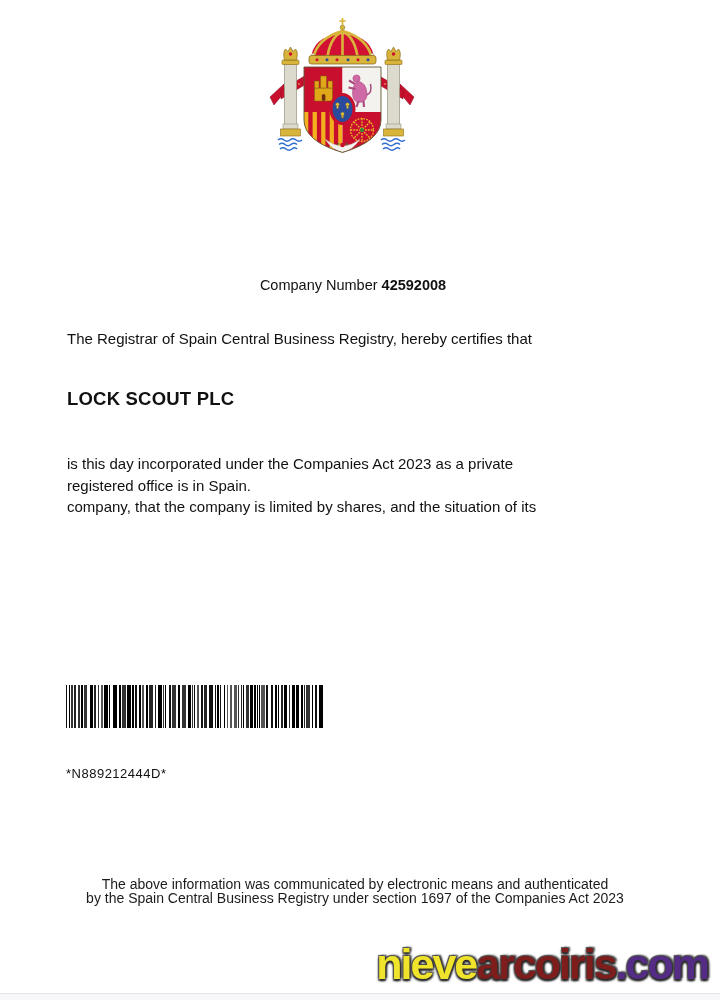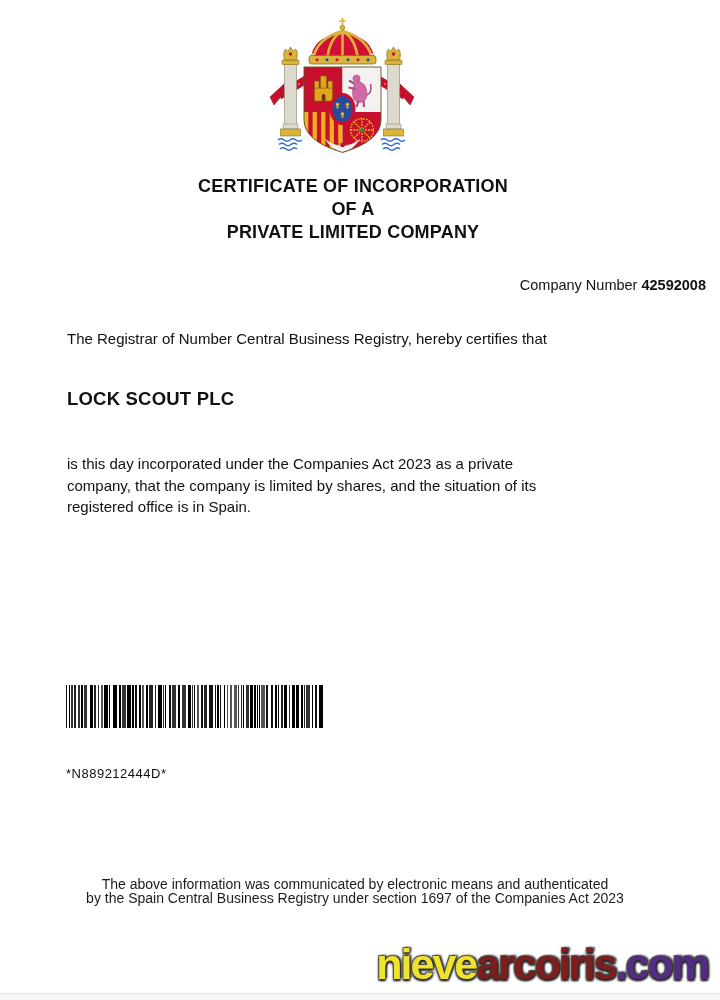--- a/index.html
+++ b/index.html
@@ -30,21 +30,21 @@
     font-size: 18px;
     font-weight: bold;
     line-height: 23px;
     letter-spacing: 0.2px;
   }
   .company-number-line {
     position: absolute;
     top: 277px;
     left: 0;
     width: 706px;
-    text-align: right;
+    text-align: center;
     font-size: 14.5px;
   }
   .registrar-line {
     position: absolute;
     top: 330px;
     left: 67px;
     width: 590px;
     font-size: 15px;
   }
   .company-name {
@@ -248,39 +248,34 @@
         <circle cx="70" cy="49.8" r="1.5" fill="#c8102e"></circle>
         <circle cx="81" cy="49.8" r="1.5" fill="#2a4b9b"></circle>
         <circle cx="91" cy="49.8" r="1.5" fill="#c8102e"></circle>
         <circle cx="101" cy="49.8" r="1.5" fill="#2a4b9b"></circle>
         <circle cx="75.5" cy="17.5" r="2.3" fill="#d9b43a" stroke="#8a6f1d" stroke-width="0.6"></circle>
         <path d="M75.5 15 V8 M72.3 11 H78.7" stroke="#d9b43a" stroke-width="1.7"></path>
       </g>
     </svg>
   </div>
 
-  <div class="cert-title">
-    <div>CERTIFICATE OF INCORPORATION</div>
-    <div>OF A</div>
-    <div>PRIVATE LIMITED COMPANY</div>
-  </div>
 
   <div class="company-number-line">
     <span>Company Number</span>
     <b>42592008</b>
   </div>
 
-  <div class="registrar-line">The Registrar of Number Central Business Registry, hereby certifies that</div>
+  <div class="registrar-line">The Registrar of Spain Central Business Registry, hereby certifies that</div>
 
   <div class="company-name">LOCK SCOUT PLC</div>
 
   <div class="body-paragraph">
     <div>is this day incorporated under the Companies Act 2023 as a private</div>
+    <div>registered office is in Spain.</div>
     <div>company, that the company is limited by shares, and the situation of its</div>
-    <div>registered office is in Spain.</div>
   </div>
 
 
   <div class="barcode">
       <span style="width:1px;background:#111;margin-right:2px"></span>
       <span style="width:1px;background:#000;margin-right:1px"></span>
       <span style="width:2px;background:#333;margin-right:1px"></span>
       <span style="width:2px;background:#222;margin-right:2px"></span>
       <span style="width:2px;background:#333;margin-right:1px"></span>
       <span style="width:2px;background:#000;margin-right:1px"></span>

